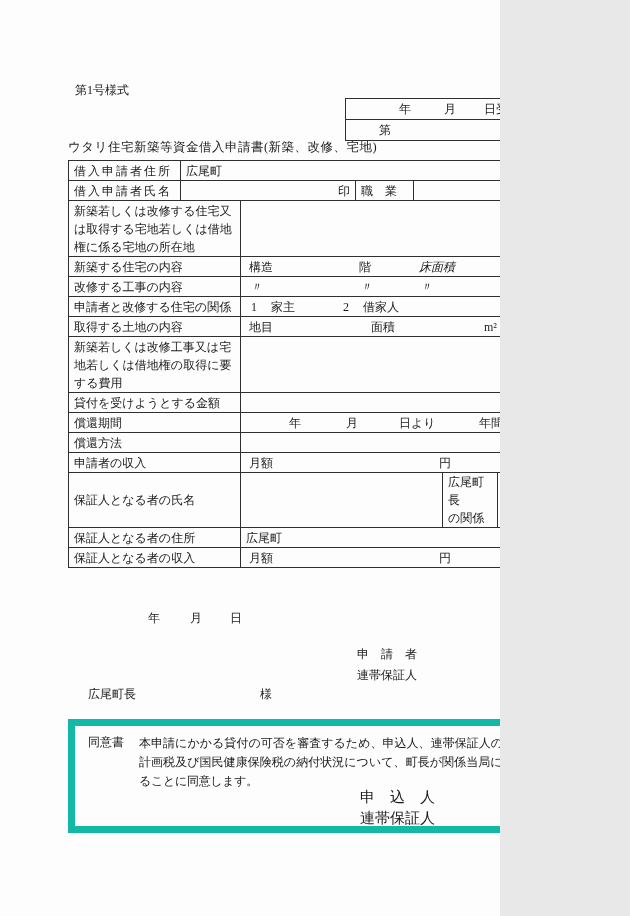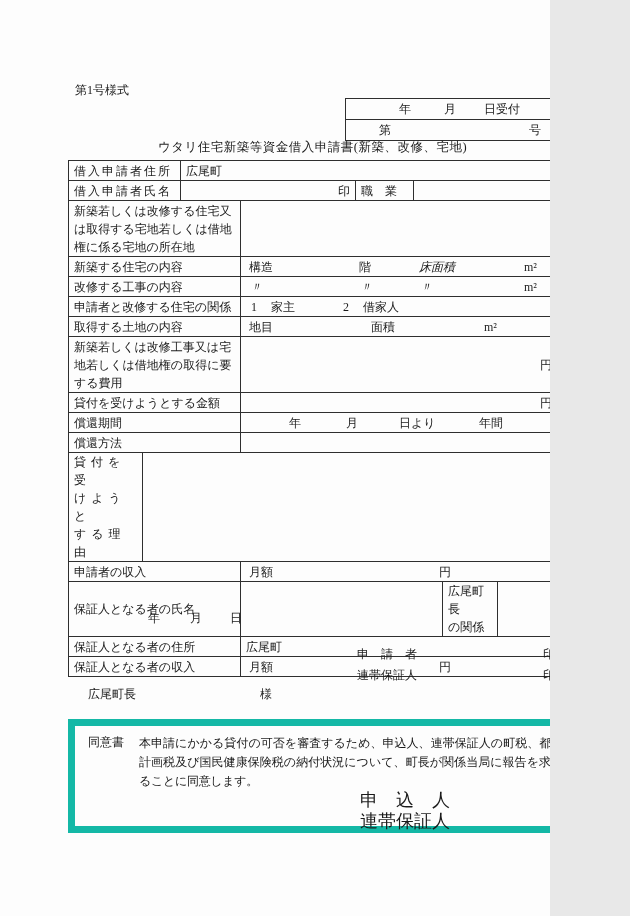--- a/index.html
+++ b/index.html
@@ -1,34 +1,34 @@
 <!DOCTYPE html>
 <html><head>
 <meta charset="utf-8">
 <style>
   html,body{margin:0;padding:0;background:#e8e8e8;}
   .page{
     position:relative;
-    width:550px;height:916px;
+    width:500px;height:916px;
     background:#fdfdfd;
     font-family:"Liberation Serif","DejaVu Serif",serif;
     color:#1a1a1a;
     overflow:hidden;
   }
   .abs{position:absolute;}
   .fs12{font-size:12px;line-height:16px;white-space:nowrap;}
 
   
   .rcpt{left:345px;top:98px;width:211px;border:1px solid #2f2f2f;}
   .rcpt-row{position:relative;height:20px;font-size:12px;}
   .rcpt-row.first{border-bottom:1px solid #2f2f2f;}
   .rcpt-row span{position:absolute;top:2px;white-space:nowrap;}
 
   
-  .title{left:68px;top:139px;width:489px;text-align:center;font-size:12.5px;letter-spacing:.5px;white-space:nowrap;}
+  .title{left:68px;top:139px;width:489px;text-align:left;font-size:12.5px;letter-spacing:.5px;white-space:nowrap;}
 
   
   table.main{left:68px;top:160px;border-collapse:collapse;table-layout:fixed;width:490px;}
   table.main td{
     border:1px solid #2f2f2f;
     font-size:12px;line-height:18px;
     padding:0 5px;vertical-align:middle;
     overflow:hidden;
   }
   td.h19{height:19px;}
@@ -42,21 +42,21 @@
   td.right{text-align:right;}
   td.center{text-align:left;}
   td.sealcell{text-align:right;padding-right:8px;}
   td.rel2{white-space:pre-line;line-height:15px;padding:0 4px;font-size:11.5px;}
 
   
   .line{position:absolute;font-size:12px;white-space:nowrap;}
   .consent{left:68px;top:719px;width:487px;height:100px;border:7px solid #14b8a6;}
   .consent .heading{position:absolute;left:13px;top:8px;font-size:12px;white-space:nowrap;}
   .consent .body{position:absolute;left:64px;top:8px;width:424px;font-size:12px;line-height:19px;letter-spacing:-0.3px;text-align:justify;}
-  .consent .sig{position:absolute;font-size:18px;white-space:nowrap;text-align:right;}
+  .consent .sig{position:absolute;font-size:15px;white-space:nowrap;text-align:right;}
 </style>
 </head>
 <body>
 
 <div class="page">
 
   <div class="abs fs12" style="left:75px;top:82px;">第1号様式</div>
 
   <div class="abs rcpt">
     <div class="rcpt-row first">
@@ -159,26 +159,20 @@
         <span style="left:158px;">日より</span>
         <span style="left:238px;">年間</span>
       </td>
     </tr>
 
     <tr>
       <td colspan="3" class="h19 lbl">償還方法</td>
       <td colspan="5" class="h19"></td>
     </tr>
 
-    <tr>
-      <td class="h55 pre lbl">貸付を受
-けようと
-する理由</td>
-      <td colspan="7" class="h55"></td>
-    </tr>
 
     <tr>
       <td colspan="3" class="h19 lbl">申請者の収入</td>
       <td colspan="5" class="h19 pos">
         <span style="left:8px;">月額</span>
         <span style="left:198px;">円</span>
       </td>
     </tr>
 
     <tr>

